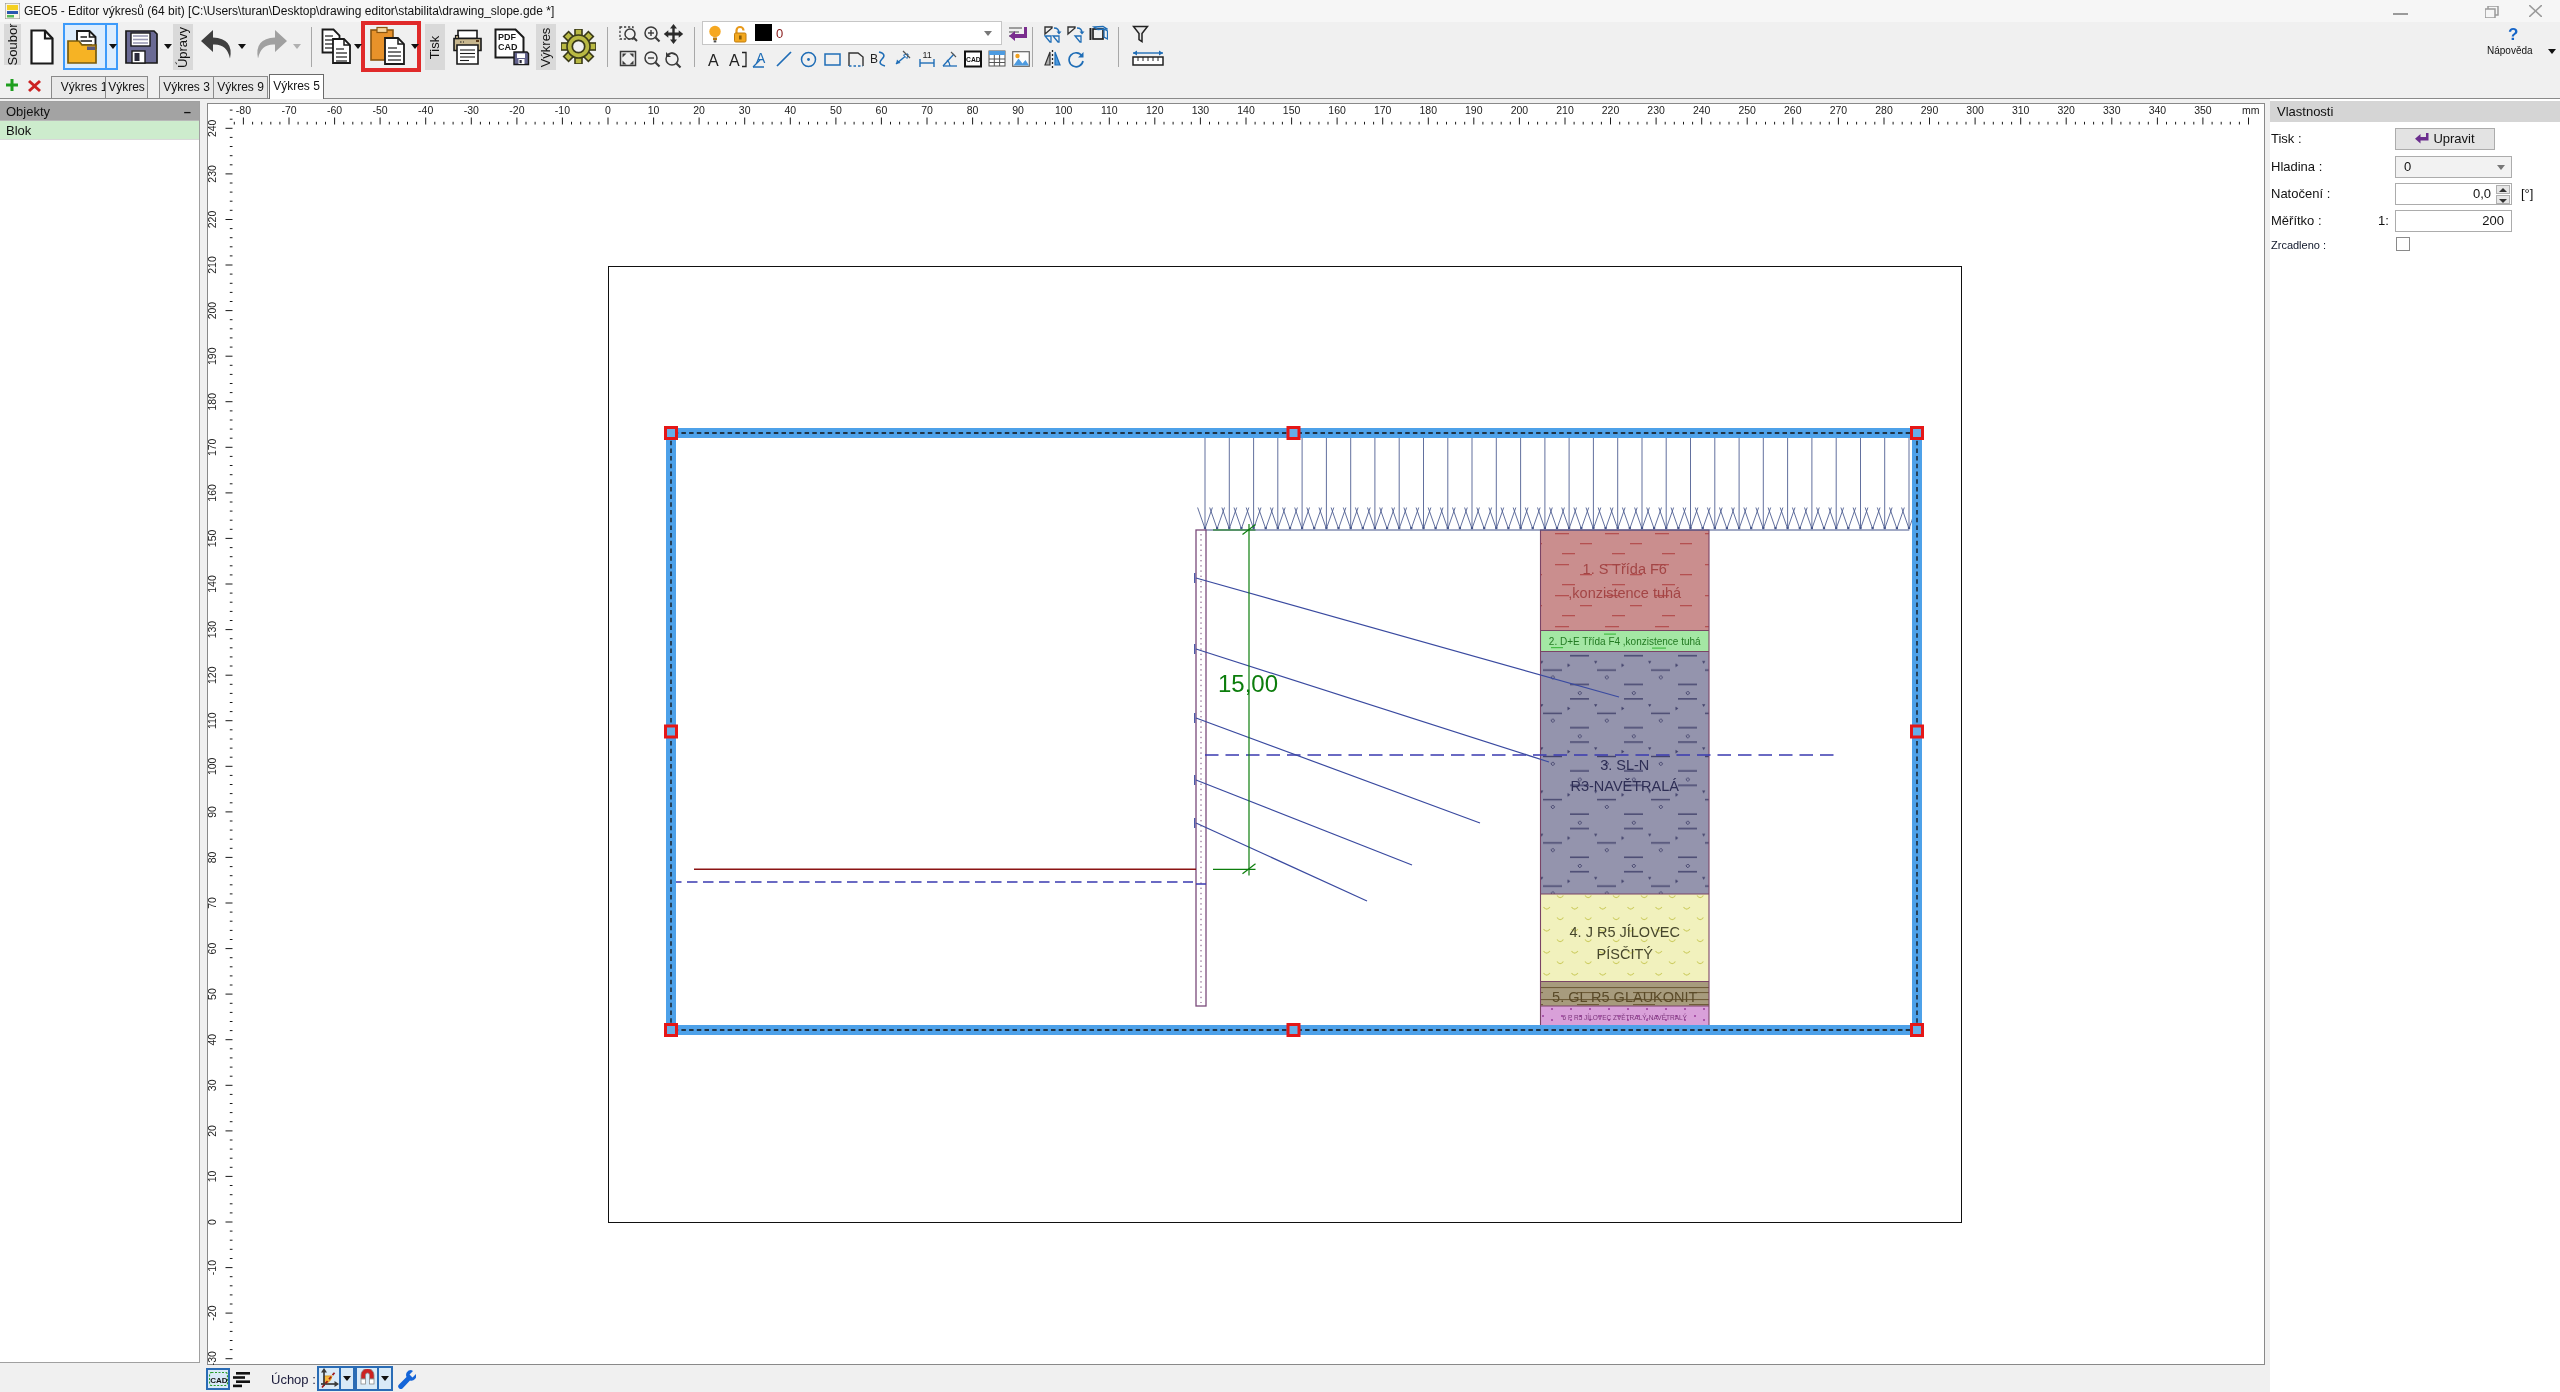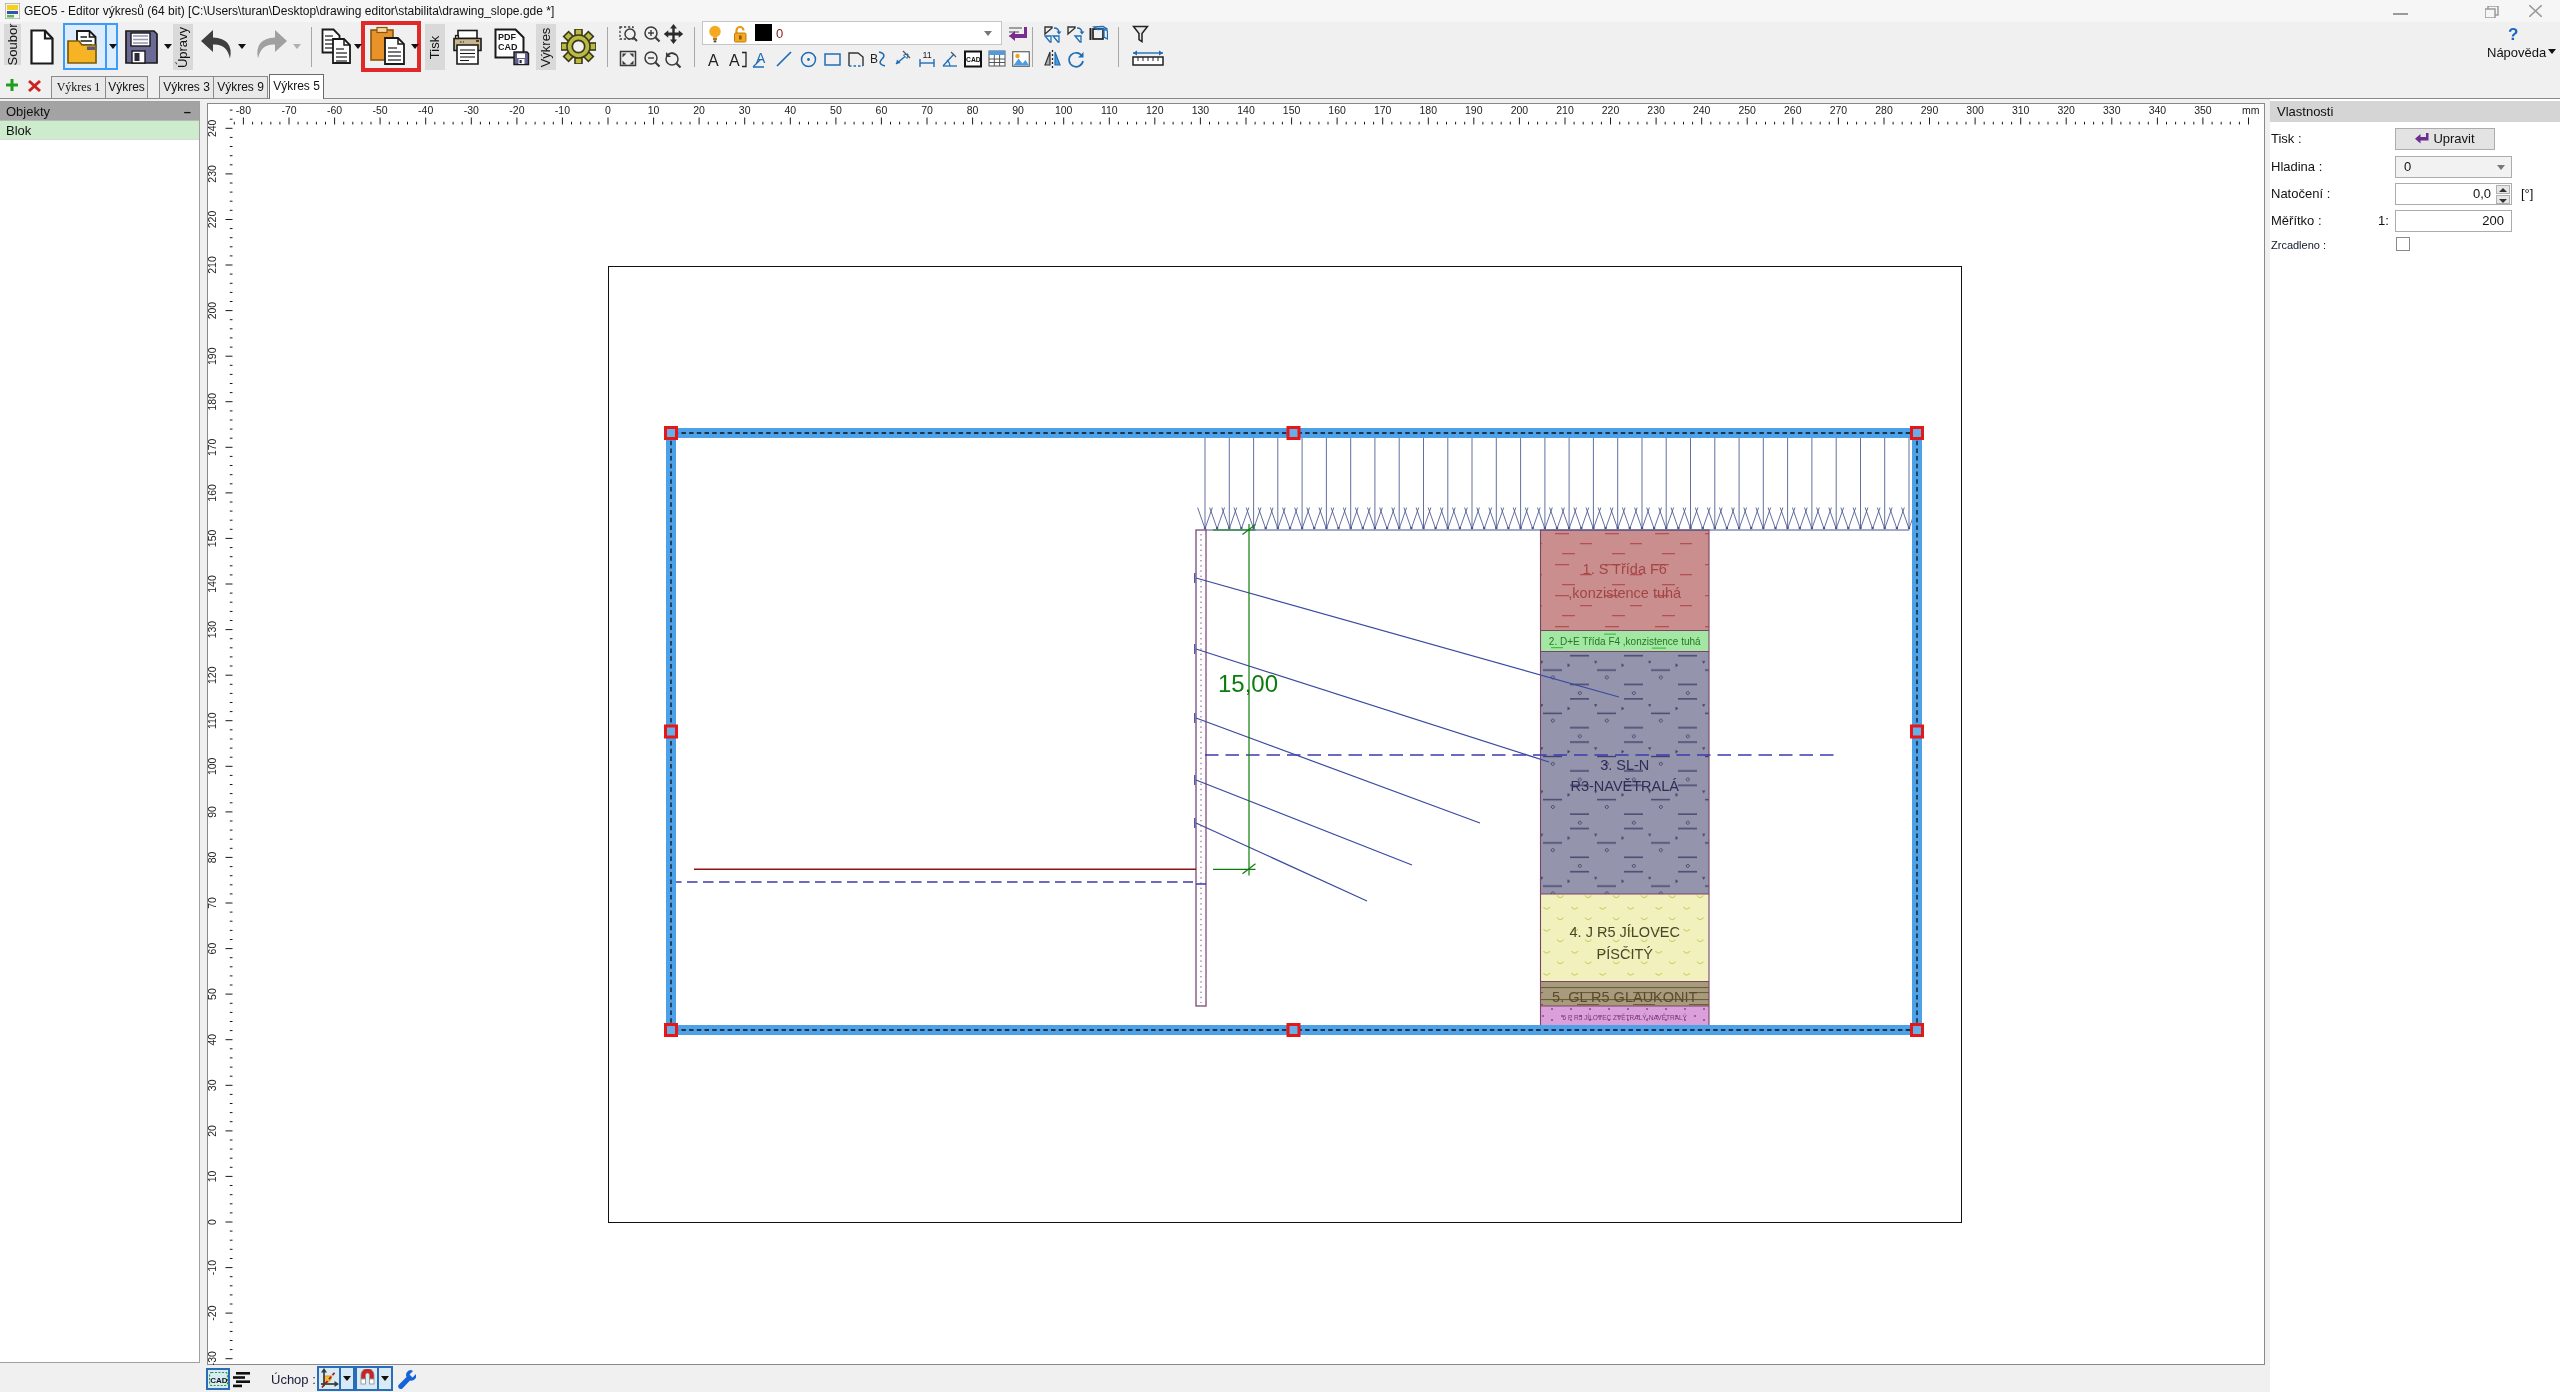--- a/index.html
+++ b/index.html
@@ -314,31 +314,31 @@
     </g>
   </svg>
 <div class="tri" style="left:108.5px;top:44px;border-top-color:#111"></div>
 <div class="tri" style="left:163.5px;top:44px;border-top-color:#111"></div>
 <div class="tri" style="left:238px;top:44px;border-top-color:#111"></div>
 <div class="tri" style="left:293px;top:44px;border-top-color:#b0b0b0"></div>
 <div class="tri" style="left:354px;top:44px;border-top-color:#111"></div>
 <div class="tri" style="left:410.5px;top:44px;border-top-color:#111"></div>
 <div class="tri" style="left:984px;top:31px;border-top-color:#777"></div>
 <div class="abs" style="left:2508px;top:25px;width:20px;height:20px;font-size:17px;font-weight:bold;color:#1565c8;">?</div>
-<div class="abs" style="left:2487px;top:45px;font-size:13px;color:#111;">Nápověda</div>
+<div class="abs" style="left:2487px;top:45px;font-size:10px;color:#111;">Nápověda</div>
 <div class="tri" style="left:2548px;top:49px;"></div>
 
 <div class="abs" style="left:0;top:75px;width:2560px;height:24px;background:#f0f0f0;"></div>
 <svg class="abs" style="left:6px;top:79px" width="12" height="12" viewBox="0 0 12 12">
     <path d="M4.5 0 h3 v4.5 h4.5 v3 h-4.5 v4.5 h-3 v-4.5 h-4.5 v-3 h4.5 z" fill="#1e9e1e"></path>
   </svg>
 <svg class="abs" style="left:28px;top:80px" width="13" height="12" viewBox="0 0 13 12">
     <path d="M0 2 L2 0 L6.5 4 L11 0 L13 2 L8.5 6 L13 10 L11 12 L6.5 8 L2 12 L0 10 L4.5 6 z" fill="#cc2222"></path>
   </svg>
-<div class="tab" style="left:51px;width:55px;font-family:Liberation Serif, serif;">Výkres 1</div>
+<div class="tab" style="left:51px;width:66px;">Výkres 1</div>
 <div class="tab" style="left:105px;width:43px;">Výkres 2</div>
 <div class="tab" style="left:159px;width:55px;">Výkres 3</div>
 <div class="tab" style="left:213px;width:55px;">Výkres 9</div>
 <div class="abs" style="left:0;top:97.5px;width:2560px;height:1px;background:#8a8a8a;"></div>
 <div class="tab" style="left:269px;width:55px;top:73.5px;height:25.5px;background:#fff;border-color:#6a6a6a;z-index:3;line-height:23px;">Výkres 5</div>
 
 <div class="abs" style="left:0;top:101px;width:200px;height:1262px;background:#fff;border:1px solid #a0a0a0;border-left:none;">
   <div style="height:19px;background:#a3a3a3;border-bottom:1px solid #b8b8b8;font-size:13px;color:#111;padding-left:6px;line-height:19px;position:relative;">Objekty<span style="position:absolute;right:8px;top:0;font-weight:bold;">–</span></div>
   <div style="height:19px;background:#cdeccd;font-size:13px;color:#111;padding-left:6px;line-height:19px;border-bottom:1px solid #d8d8d8;">Blok</div>
 </div>

